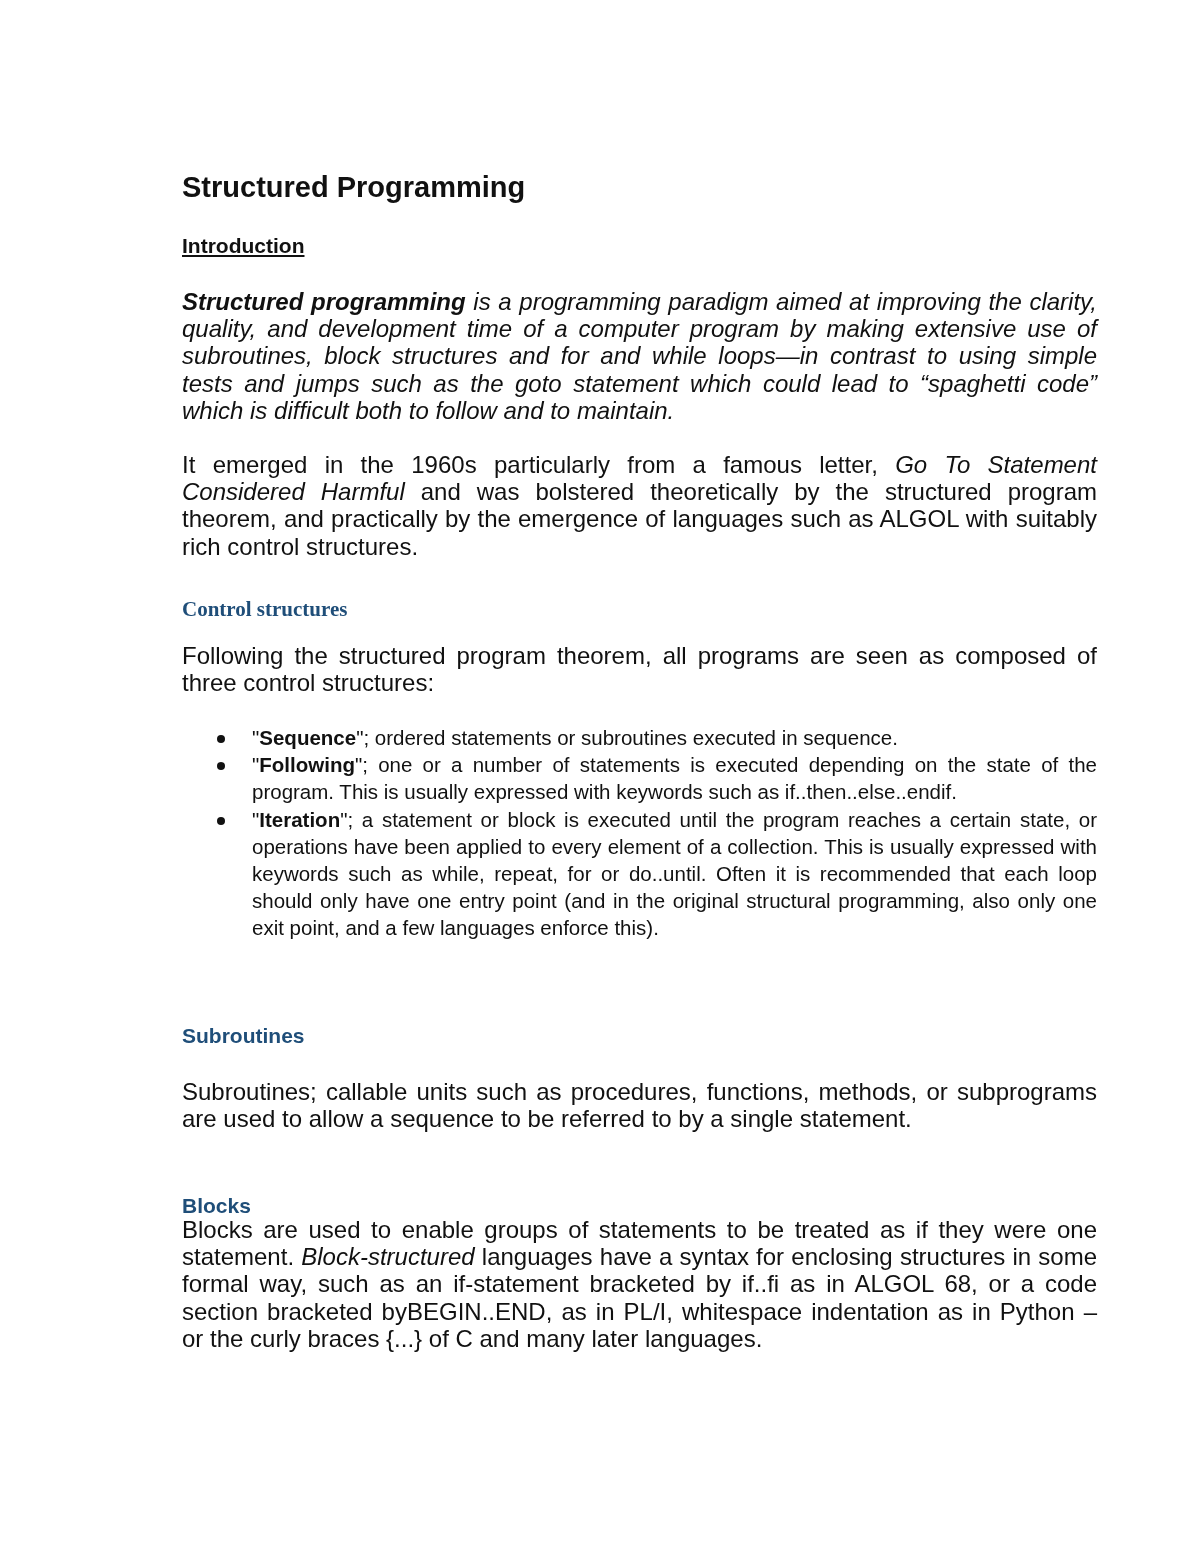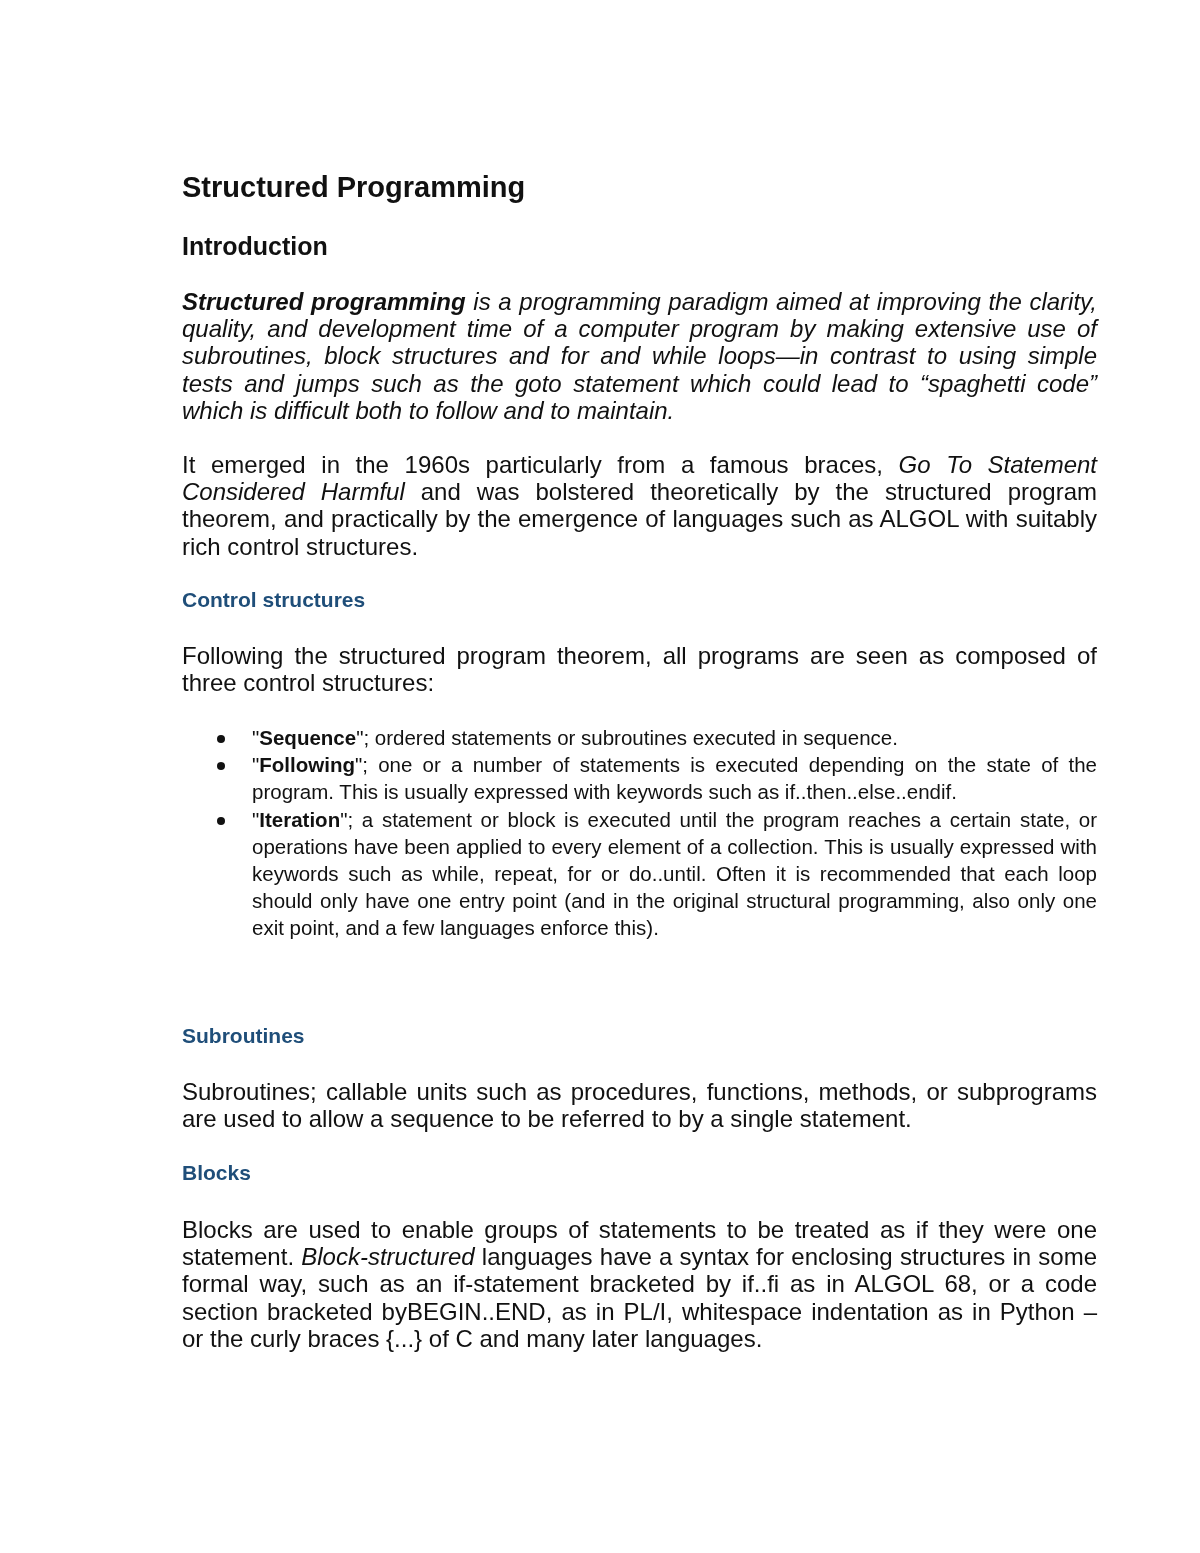--- a/index.html
+++ b/index.html
@@ -23,26 +23,27 @@
       margin-left: 40px;
     }
     .doc-title {
       font-size: 29px;
       font-weight: bold;
       margin: 0;
       line-height: 38px;
       color: #111;
     }
     .intro-heading {
-      font-size: 25px;
+      font-size: 21px;
       font-weight: bold;
       margin: 0;
       position: absolute;
       top: 64px;
       line-height: 28px;
+      text-decoration: underline;
     }
     .section-heading {
       font-size: 21px;
       font-weight: bold;
       color: #1f4e79;
       margin: 0;
       position: absolute;
       line-height: 28px;
     }
     .para {
@@ -88,24 +89,24 @@
 
   <h1 class="doc-title">Structured Programming</h1>
 
   <h2 class="intro-heading">Introduction</h2>
 
   <p class="para" style="top:120px;">
     <span class="bold italic">Structured programming</span><span class="italic"> is a programming paradigm aimed at improving the clarity, quality, and development time of a computer program by making extensive use of subroutines, block structures and for and while loops—in contrast to using simple tests and jumps such as the goto statement which could lead to “spaghetti code” which is difficult both to follow and to maintain.</span>
   </p>
 
   <p class="para" style="top:283px;">
-    <span>It emerged in the 1960s particularly from a famous braces, </span><span class="italic">Go To Statement Considered Harmful</span><span> and was bolstered theoretically by the structured program theorem, and practically by the emergence of languages such as ALGOL with suitably rich control structures.</span>
+    <span>It emerged in the 1960s particularly from a famous letter, </span><span class="italic">Go To Statement Considered Harmful</span><span> and was bolstered theoretically by the structured program theorem, and practically by the emergence of languages such as ALGOL with suitably rich control structures.</span>
   </p>
 
-  <h2 class="section-heading" style="top:418px;">Control structures</h2>
+  <h2 class="section-heading" style="top:427px;font-family:Liberation Serif, serif;">Control structures</h2>
 
   <p class="para" style="top:474px;">Following the structured program theorem, all programs are seen as composed of three control structures:</p>
 
   <ul class="list" style="top:556px;">
     <li class="list-item">
       <span class="bullet"></span>
       <span>"</span><span class="bold">Sequence</span><span>"; ordered statements or subroutines executed in sequence.</span>
     </li>
     <li class="list-item">
       <span class="bullet"></span>
@@ -114,19 +115,19 @@
     <li class="list-item">
       <span class="bullet"></span>
       <span>"</span><span class="bold">Iteration</span><span>"; a statement or block is executed until the program reaches a certain state, or operations have been applied to every element of a collection. This is usually expressed with keywords such as while, repeat, for or do..until. Often it is recommended that each loop should only have one entry point (and in the original structural programming, also only one exit point, and a few languages enforce this).</span>
     </li>
   </ul>
 
   <h2 class="section-heading" style="top:854px;">Subroutines</h2>
 
   <p class="para" style="top:910px;">Subroutines; callable units such as procedures, functions, methods, or subprograms are used to allow a sequence to be referred to by a single statement.</p>
 
-  <h2 class="section-heading" style="top:991px;text-align:center;">Blocks</h2>
+  <h2 class="section-heading" style="top:1024px;text-align:center;">Blocks</h2>
 
   <p class="para" style="top:1048px;">
     <span>Blocks are used to enable groups of statements to be treated as if they were one statement. </span><span class="italic">Block-structured</span><span> languages have a syntax for enclosing structures in some formal way, such as an if-statement bracketed by if..fi as in ALGOL 68, or a code section bracketed byBEGIN..END, as in PL/I, whitespace indentation as in Python – or the curly braces {...} of C and many later languages.</span>
   </p>
 
 </div>
 
 </body></html>

